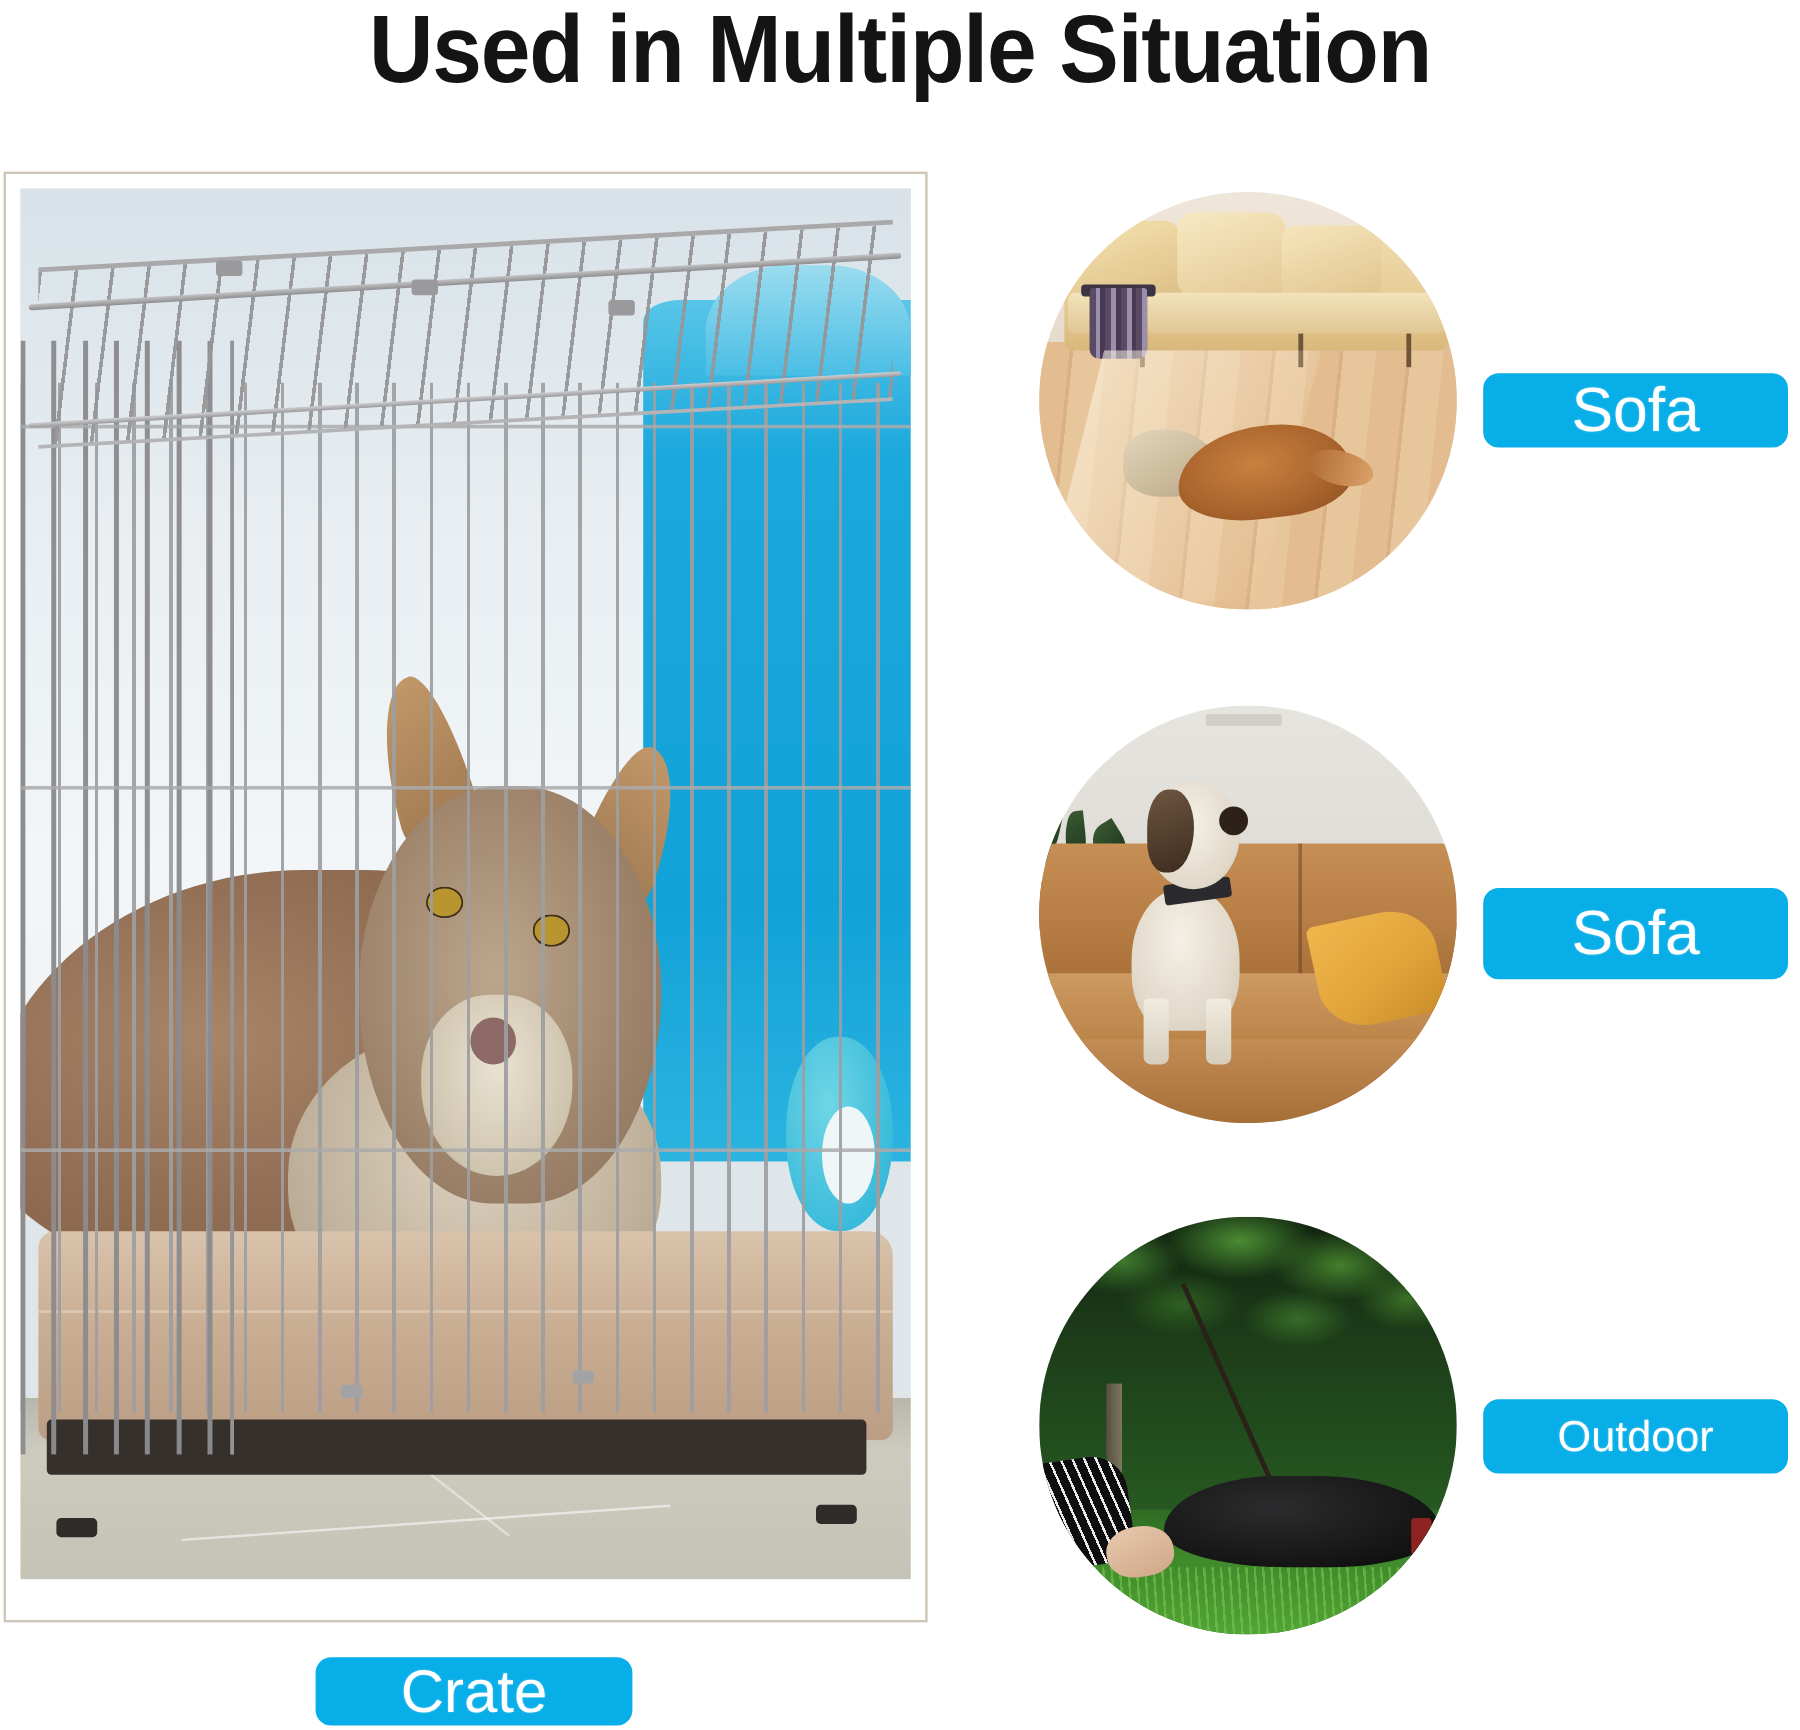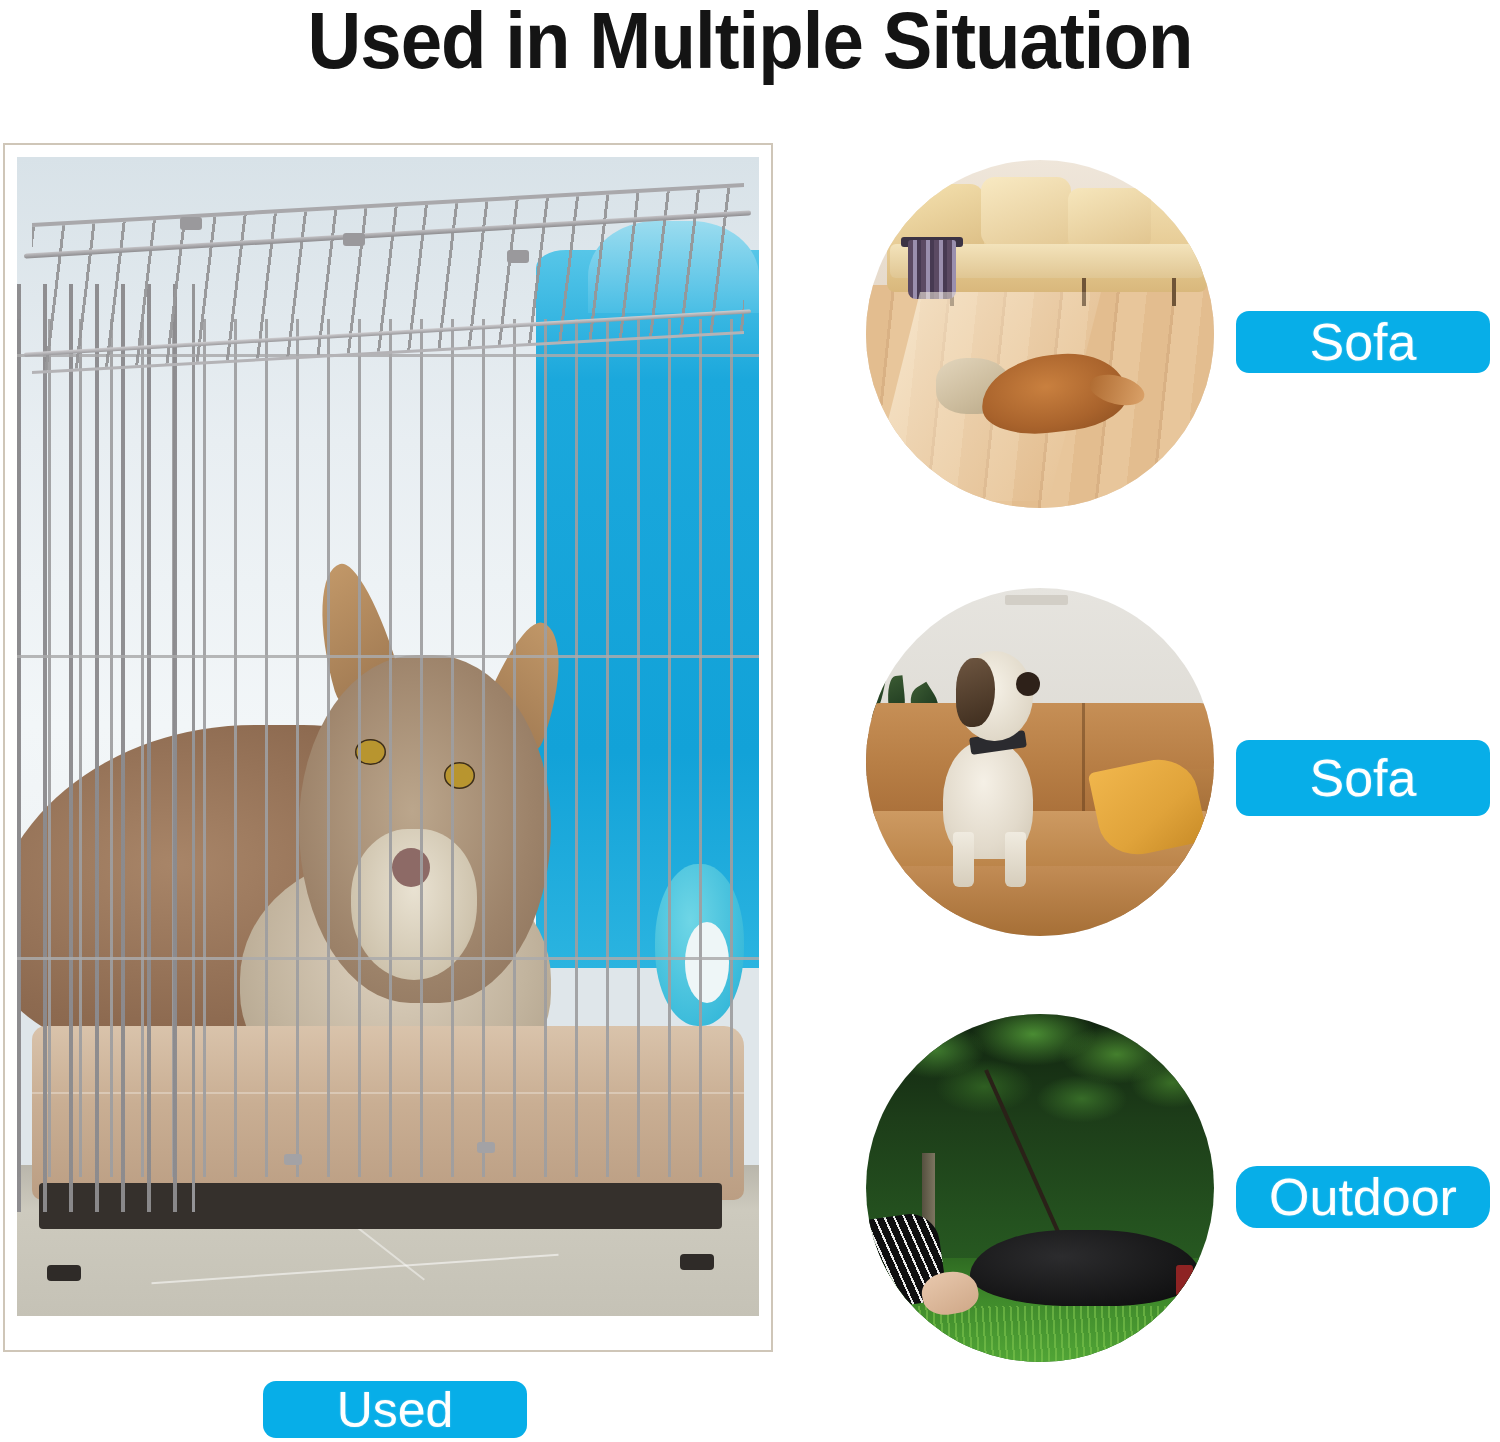--- a/index.html
+++ b/index.html
@@ -239,21 +239,21 @@
     color:#ffffff;
     font-family:"Liberation Sans Narrow","Liberation Sans",sans-serif;
     font-weight:normal;
     text-align:center;
     white-space:nowrap;
     display:flex; align-items:center; justify-content:center;
     text-shadow:0 0 2px rgba(255,255,255,.35);
   }
   #badge-floor  { left:1236px; top:311px;  width:254px; height:62px; font-size:52px; }
   #badge-sofa   { left:1236px; top:740px;  width:254px; height:76px; font-size:52px; }
-  #badge-outdoor{ left:1236px; top:1166px; width:254px; height:62px; font-size:52px;border-radius:21px; }
+  #badge-outdoor{ left:1236px; top:1166px; width:254px; height:62px; font-size:36px; }
   #badge-crate  { left:263px;  top:1381px; width:264px; height:57px; font-size:50px; }
 </style>
 </head>
 <body>
 
 <div id="page-title">Used in Multiple Situation</div>
 
 <div id="crate-frame">
   <div id="crate-photo">
     <div class="ph-wallwhite"></div>
@@ -295,21 +295,21 @@
     <div class="cage-topclip" style="left:66%; top:8.0%;"></div>
     <div class="cage-bottombar" style="top:84%"></div>
     <div class="cage-bottombar" style="top:90.5%"></div>
     <div class="cage-clip" style="left:36%; top:86%;"></div>
     <div class="cage-clip" style="left:62%; top:85%;"></div>
     <div class="cage-foot" style="left:4%; bottom:3%;"></div>
     <div class="cage-foot" style="right:6%; bottom:4%;"></div>
   </div>
 </div>
 
-<div class="badge" id="badge-crate">Used</div>
+<div class="badge" id="badge-crate">Crate</div>
 
 <div class="circle" id="circle-floor">
   <div class="fl-wall"></div>
   <div class="fl-floor"></div>
   <div class="fl-sofa"></div>
   <div class="fl-cush1"></div>
   <div class="fl-cush2"></div>
   <div class="fl-cush3"></div>
   <div class="fl-seat"></div>
   <div class="fl-sofaleg" style="left:24%"></div>

